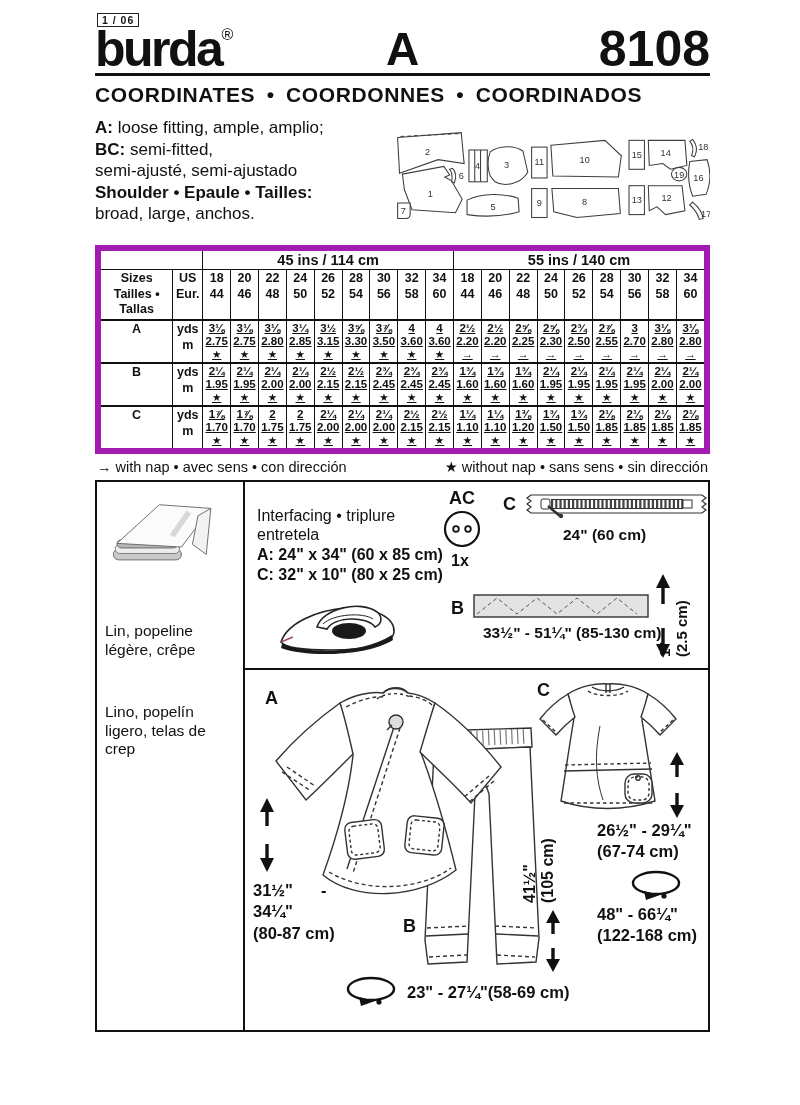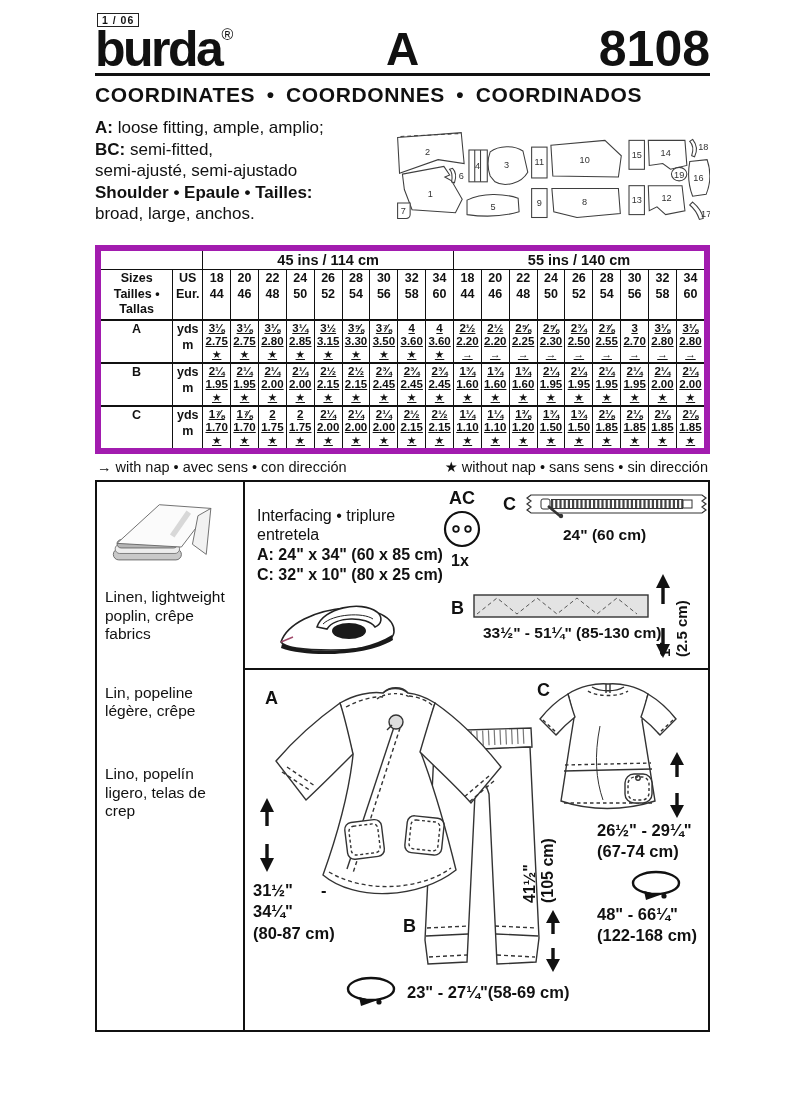--- a/index.html
+++ b/index.html
@@ -571,21 +571,20 @@
 
     <div class="fabcol">
       <svg viewBox="0 0 120 100">
         <rect x="6" y="64" width="74" height="12" rx="6" fill="#c9c9c9" stroke="#666"></rect>
         <rect x="8" y="59" width="70" height="10" rx="5" fill="#ededed" stroke="#777"></rect>
         <rect x="10" y="54" width="66" height="9" rx="4.5" fill="#b5b5b5" stroke="#666"></rect>
         <path d="M10,58 L56,16 L112,20 L80,62 Z" fill="#fbfbfb" stroke="#666"></path>
         <path d="M88,24 L70,50" stroke="#d8d8d8" stroke-width="6" fill="none"></path>
         <path d="M98,28 L112,20 L107,70 L92,59 Z" fill="#f2f2f2" stroke="#666"></path>
       </svg>
-      <div class="fab-en">Linen, lightweight poplin, crêpe fabrics</div>
       <div class="fab-fr">Lin, popeline légère, crêpe</div>
       <div class="fab-es">Lino, popelín ligero, telas de crep</div>
     </div>
 
     <div class="rightcol">
 
       <div class="notions">
         <div class="abs interf" style="left:12px;top:24px;">
           <div>Interfacing • triplure</div>
           <div>entretela</div>

